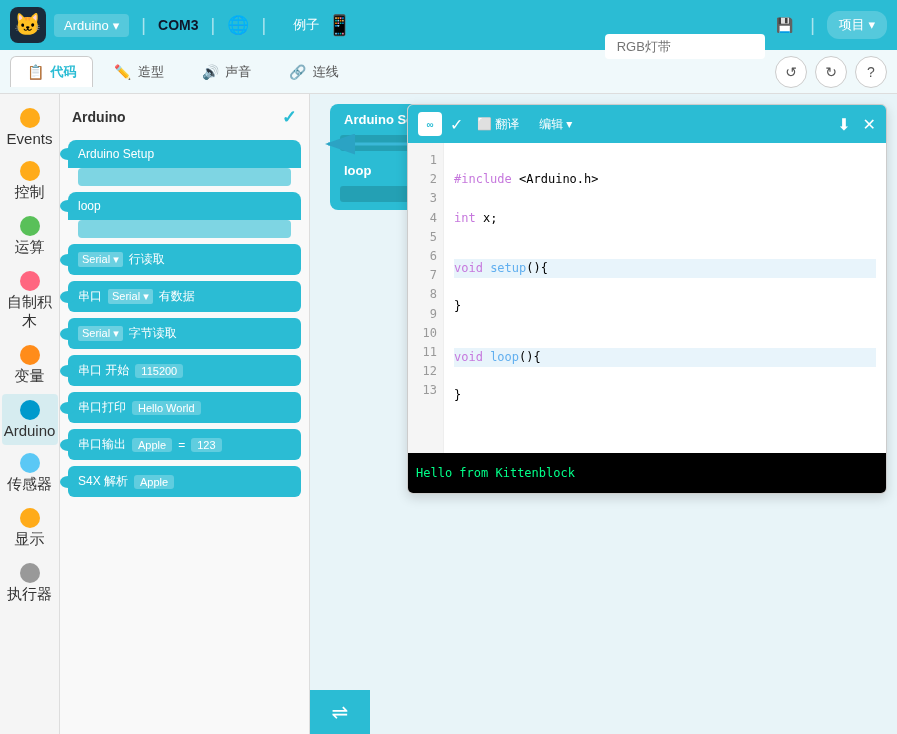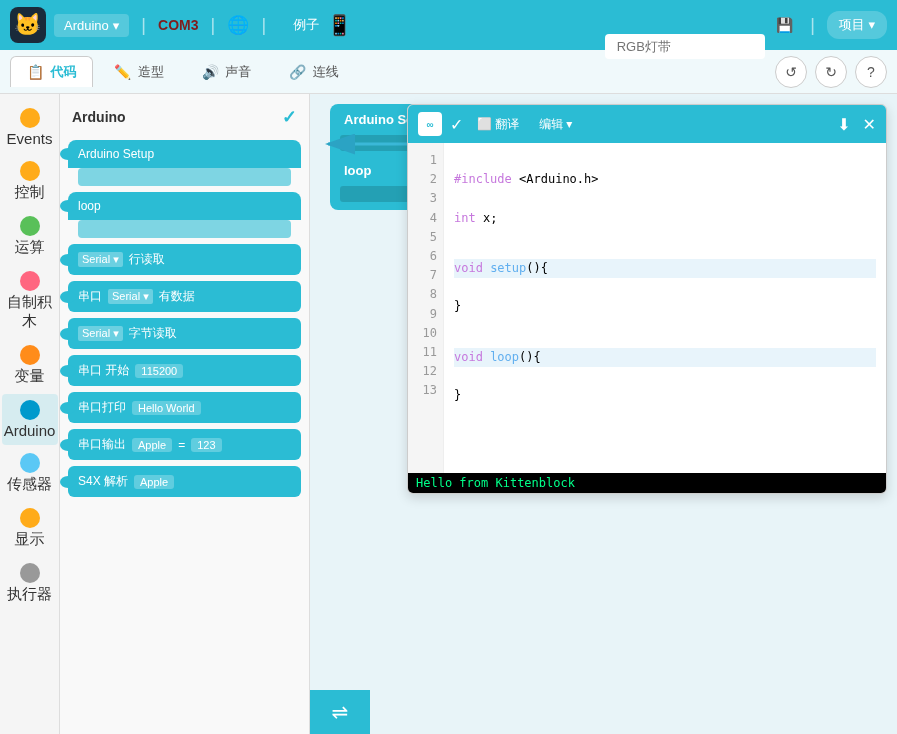--- a/index.html
+++ b/index.html
@@ -28,21 +28,21 @@
     .topbar-btn {
       background: rgba(255,255,255,0.2);
       border: none;
       color: white;
       padding: 4px 10px;
       border-radius: 4px;
       cursor: pointer;
       font-size: 13px;
       display: flex; align-items: center; gap: 4px;
     }
-    .topbar-com { color: #7f1d1d; font-size: 14px; font-weight: bold; }
+    .topbar-com { color: #0f172a; font-size: 14px; font-weight: bold; }
     .topbar-globe { color: white; font-size: 18px; cursor: pointer; }
     .topbar-example { color: white; font-size: 13px; cursor: pointer; margin-left: 15px; }
     .topbar-device-icon { color: white; font-size: 20px; cursor: pointer; }
     .topbar-spacer { flex: 1; }
     .topbar-search {
       background: white;
       border: none;
       border-radius: 4px;
       padding: 5px 12px;
       font-size: 13px;
@@ -266,21 +266,21 @@
     .str { color: #000000; }
     .fn { color: #61afef; }
     .line-highlight { background: #e8f4fb; margin-top: 12px; }
 
     .serial-monitor {
       background: black;
       color: #00ff88;
       font-family: monospace;
       font-size: 12px;
       padding: 4px 8px;
-      height: 20px;
+      height: 40px;
       display: flex;
       align-items: center;
     }
 
     
     .bottom-bar {
       position: absolute;
       bottom: 0; left: 0;
       width: 60px;
       height: 44px;

